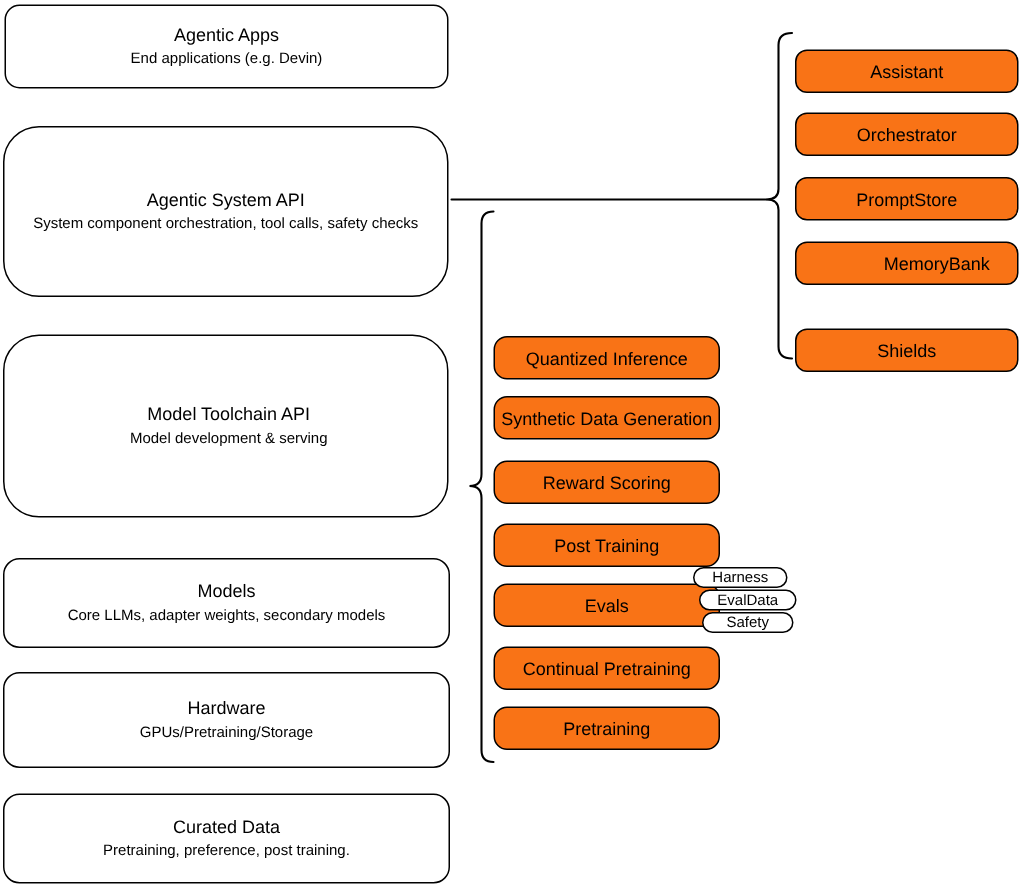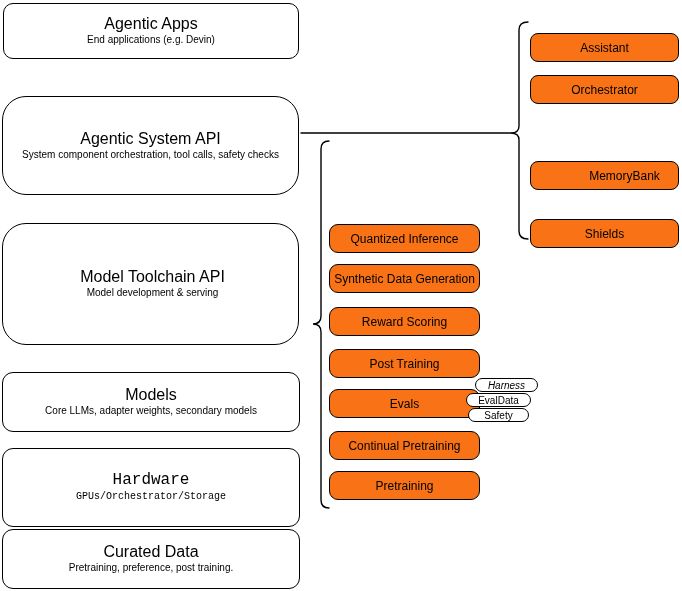--- a/index.html
+++ b/index.html
@@ -31,21 +31,21 @@
     background: #ffffff;
     display: flex;
     flex-direction: column;
     align-items: center;
     justify-content: center;
     gap: 3px;
     text-align: center;
     padding: 0 8px;
   }
   .lbox .ltitle {
-    font-size: 16px;
+    font-size: 12px;
     line-height: 15px;
     white-space: nowrap;
   }
   .lbox .lsub {
     font-size: 10px;
     line-height: 12px;
     white-space: nowrap;
     text-align: right;
   }
   .mbox, .rbox {
@@ -95,55 +95,56 @@
     <path d="M 301 133 L 511 133" fill="none" stroke="#000000" stroke-width="1.4" stroke-linecap="round"></path>
     <path d="M 528 22 Q 519 22 519 30 L 519 126 Q 519 133 511 133 Q 519 133 519 140 L 519 231 Q 519 239 528 239" fill="none" stroke="#000000" stroke-width="1.4" stroke-linecap="round"></path>
     <path d="M 329 141 Q 321 141 321 149 L 321 316 Q 321 324 313 324 Q 321 324 321 332 L 321 500 Q 321 508 329 508" fill="none" stroke="#000000" stroke-width="1.4" stroke-linecap="round"></path>
   </svg>
 
   <div class="lbox" style="left:3px; top:3px; width:296px; height:56px; border-radius:10px;">
     <div class="ltitle">Agentic Apps</div>
     <div class="lsub">End applications (e.g. Devin)</div>
   </div>
 
-  <div class="lbox" style="left:2px; top:96px; width:297px; height:99px; border-radius:24px;">
+  <div class="lbox" style="left:2px; top:84px; width:297px; height:114px; border-radius:24px;">
     <div class="ltitle">Agentic System API</div>
     <div class="lsub">System component orchestration, tool calls, safety checks</div>
   </div>
 
   <div class="lbox" style="left:2px; top:223px; width:297px; height:122px; border-radius:24px;padding-left:12px;">
     <div class="ltitle">Model Toolchain API</div>
     <div class="lsub">Model development &amp; serving</div>
   </div>
 
   <div class="lbox" style="left:2px; top:372px; width:298px; height:60px; border-radius:11px;">
     <div class="ltitle">Models</div>
     <div class="lsub">Core LLMs, adapter weights, secondary models</div>
   </div>
 
-  <div class="lbox" style="left:2px; top:448px; width:298px; height:79px; border-radius:11px;font-family:Liberation Mono, monospace;">
+  <div class="lbox" style="left:2px; top:448px; width:298px; height:64px; border-radius:11px;">
     <div class="ltitle">Hardware</div>
-    <div class="lsub">GPUs/Orchestrator/Storage</div>
+    <div class="lsub">GPUs/Pretraining/Storage</div>
   </div>
 
   <div class="lbox" style="left:2px; top:529px; width:298px; height:60px; border-radius:11px;">
     <div class="ltitle">Curated Data</div>
     <div class="lsub">Pretraining, preference, post training.</div>
   </div>
 
   <div class="mbox" style="top:224px;">Quantized Inference</div>
   <div class="mbox" style="top:264px;">Synthetic Data Generation</div>
   <div class="mbox" style="top:307px;">Reward Scoring</div>
   <div class="mbox" style="top:349px;">Post Training</div>
   <div class="mbox" style="top:389px;">Evals</div>
   <div class="mbox" style="top:431px;">Continual Pretraining</div>
   <div class="mbox" style="top:471px;">Pretraining</div>
 
-  <div class="pill" style="left:475px; top:378px; width:63px; height:14px;font-style:italic;">Harness</div>
+  <div class="pill" style="left:462px; top:378px; width:63px; height:14px;">Harness</div>
   <div class="pill" style="left:466px; top:393px; width:65px; height:14px;">EvalData</div>
   <div class="pill" style="left:468px; top:408px; width:61px; height:14px;">Safety</div>
 
   <div class="rbox" style="top:33px;">Assistant</div>
   <div class="rbox" style="top:75px;">Orchestrator</div>
+  <div class="rbox" style="top:118px;">PromptStore</div>
   <div class="rbox" style="top:161px;padding-left:40px;">MemoryBank</div>
   <div class="rbox" style="top:204px;margin-top:15px;">Shields</div>
 
 </div>
 
 </body></html>

